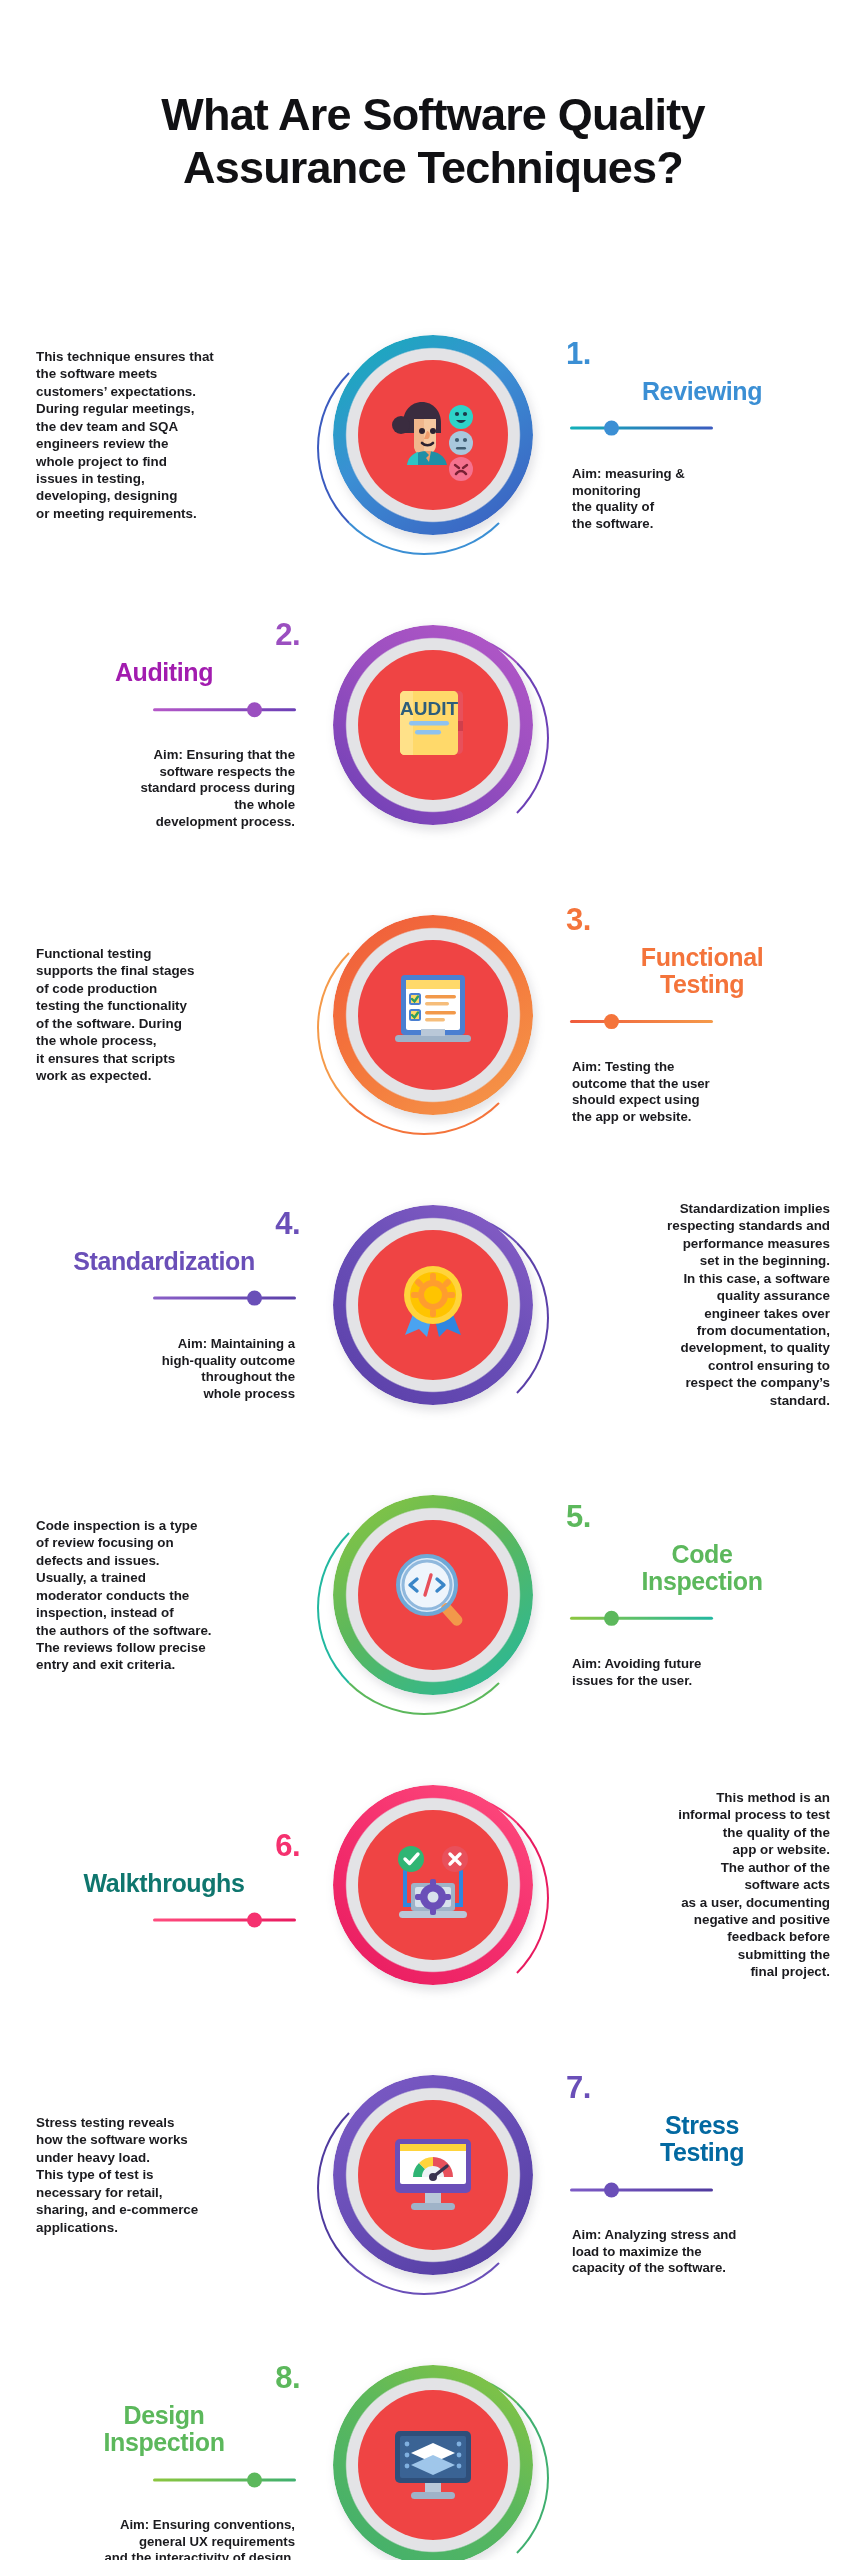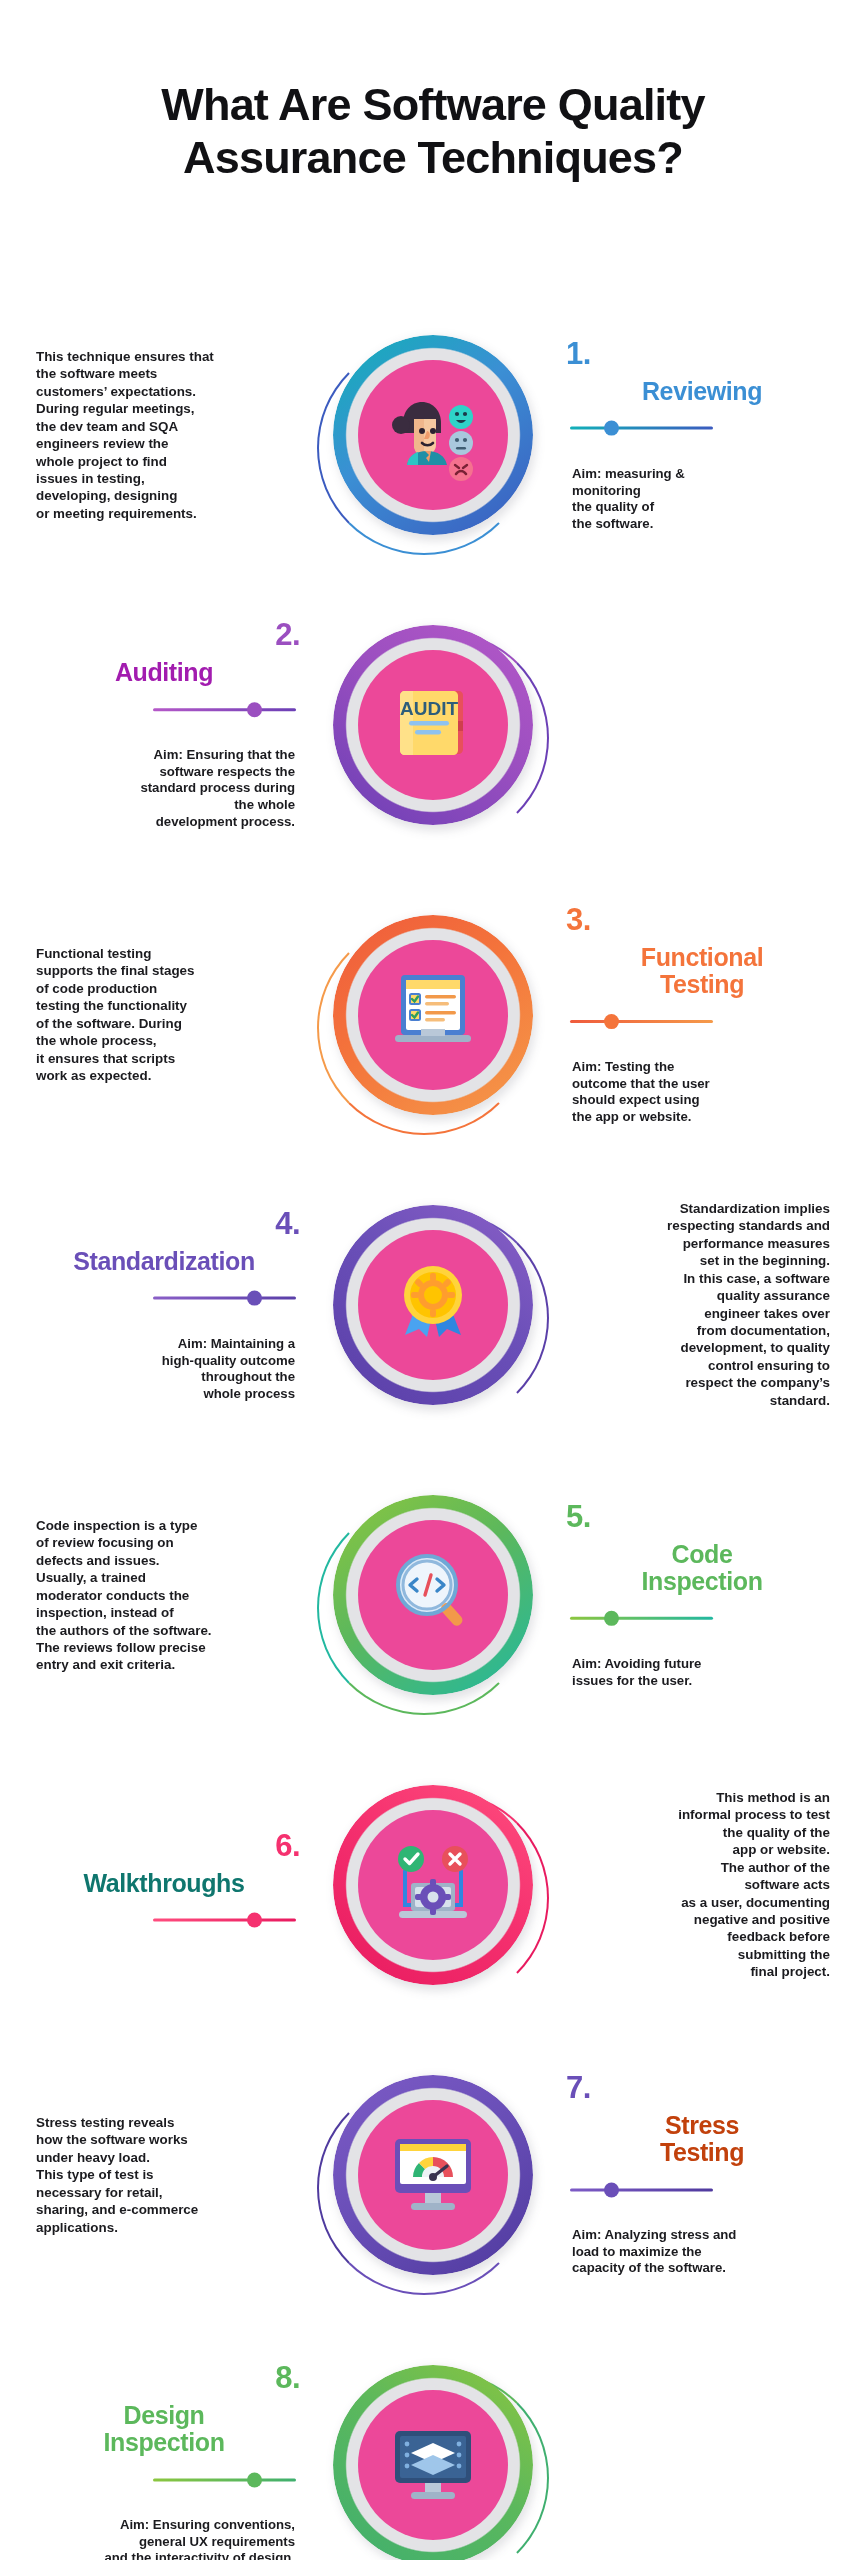--- a/index.html
+++ b/index.html
@@ -13,21 +13,21 @@
   .page {
     position: relative;
     width: 866px;
     height: 2560px;
     background: #ffffff;
   }
 
   
   .title {
     position: absolute;
-    top: 78px;
+    top: 88px;
     left: 0;
     width: 866px;
     text-align: center;
     font-size: 45px;
     line-height: 1.18;
     font-weight: 800;
     letter-spacing: -0.8px;
     color: #111114;
   }
   .title .l2 { display: block; }
@@ -139,21 +139,21 @@
     border-radius: 50%;
     background: rgba(40,40,60,0.13);
     filter: blur(5px);
     z-index: -1;
   }
   .inner {
     position: absolute;
     left: 25px; top: 25px;
     width: 150px; height: 150px;
     border-radius: 50%;
-    background: #ec4899;
+    background: #ef4444;
     display: flex;
     align-items: center;
     justify-content: center;
     overflow: hidden;
   }
   
   .arc {
     position: absolute;
     border-radius: 50%;
     border: 2.5px solid transparent;
@@ -482,21 +482,21 @@
         <path d="M52 56l14-11" stroke="#3a3350" stroke-width="3.4" stroke-linecap="round"></path>
         <circle cx="52" cy="56" r="4" fill="#3a3350"></circle>
         <rect x="44" y="72" width="16" height="10" fill="#b9c8d8"></rect>
         <rect x="30" y="82" width="44" height="7" rx="3.5" fill="#9fb3c8"></rect>
       </svg></span>
       </div>
     </div>
 
     <div class="label right">
       <div class="num" style="color:#6a4fb8;">7.</div>
-      <div class="name" style="color:#c2410c;">Stress
+      <div class="name" style="color:#0369a1;">Stress
 Testing</div>
       <div class="divider">
         <div class="bar" style="background:linear-gradient(90deg, #7d5bc6, #4f3a9e);"></div>
         <div class="dot" style="background:#6a4fb8;"></div>
       </div>
       <div class="aim">
         <b>Aim:</b><span> Analyzing stress and
 load to maximize the
 capacity of the software.</span>
       </div>

